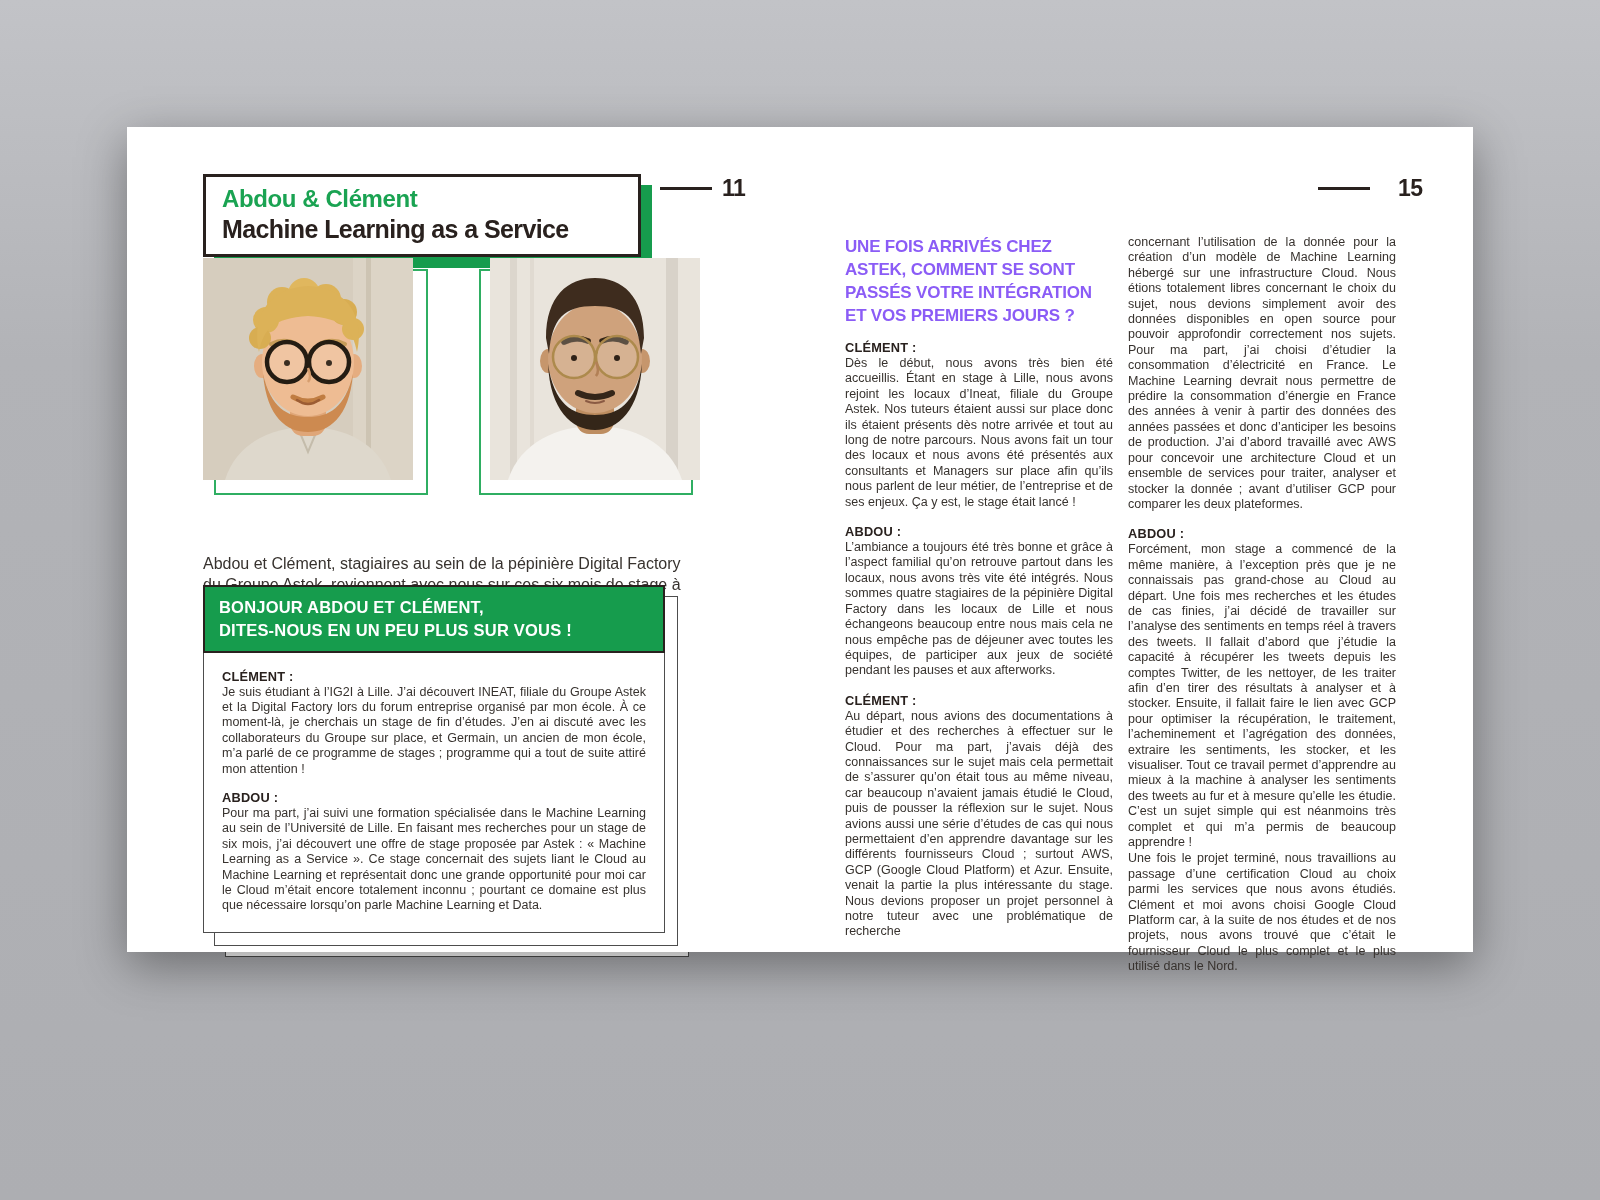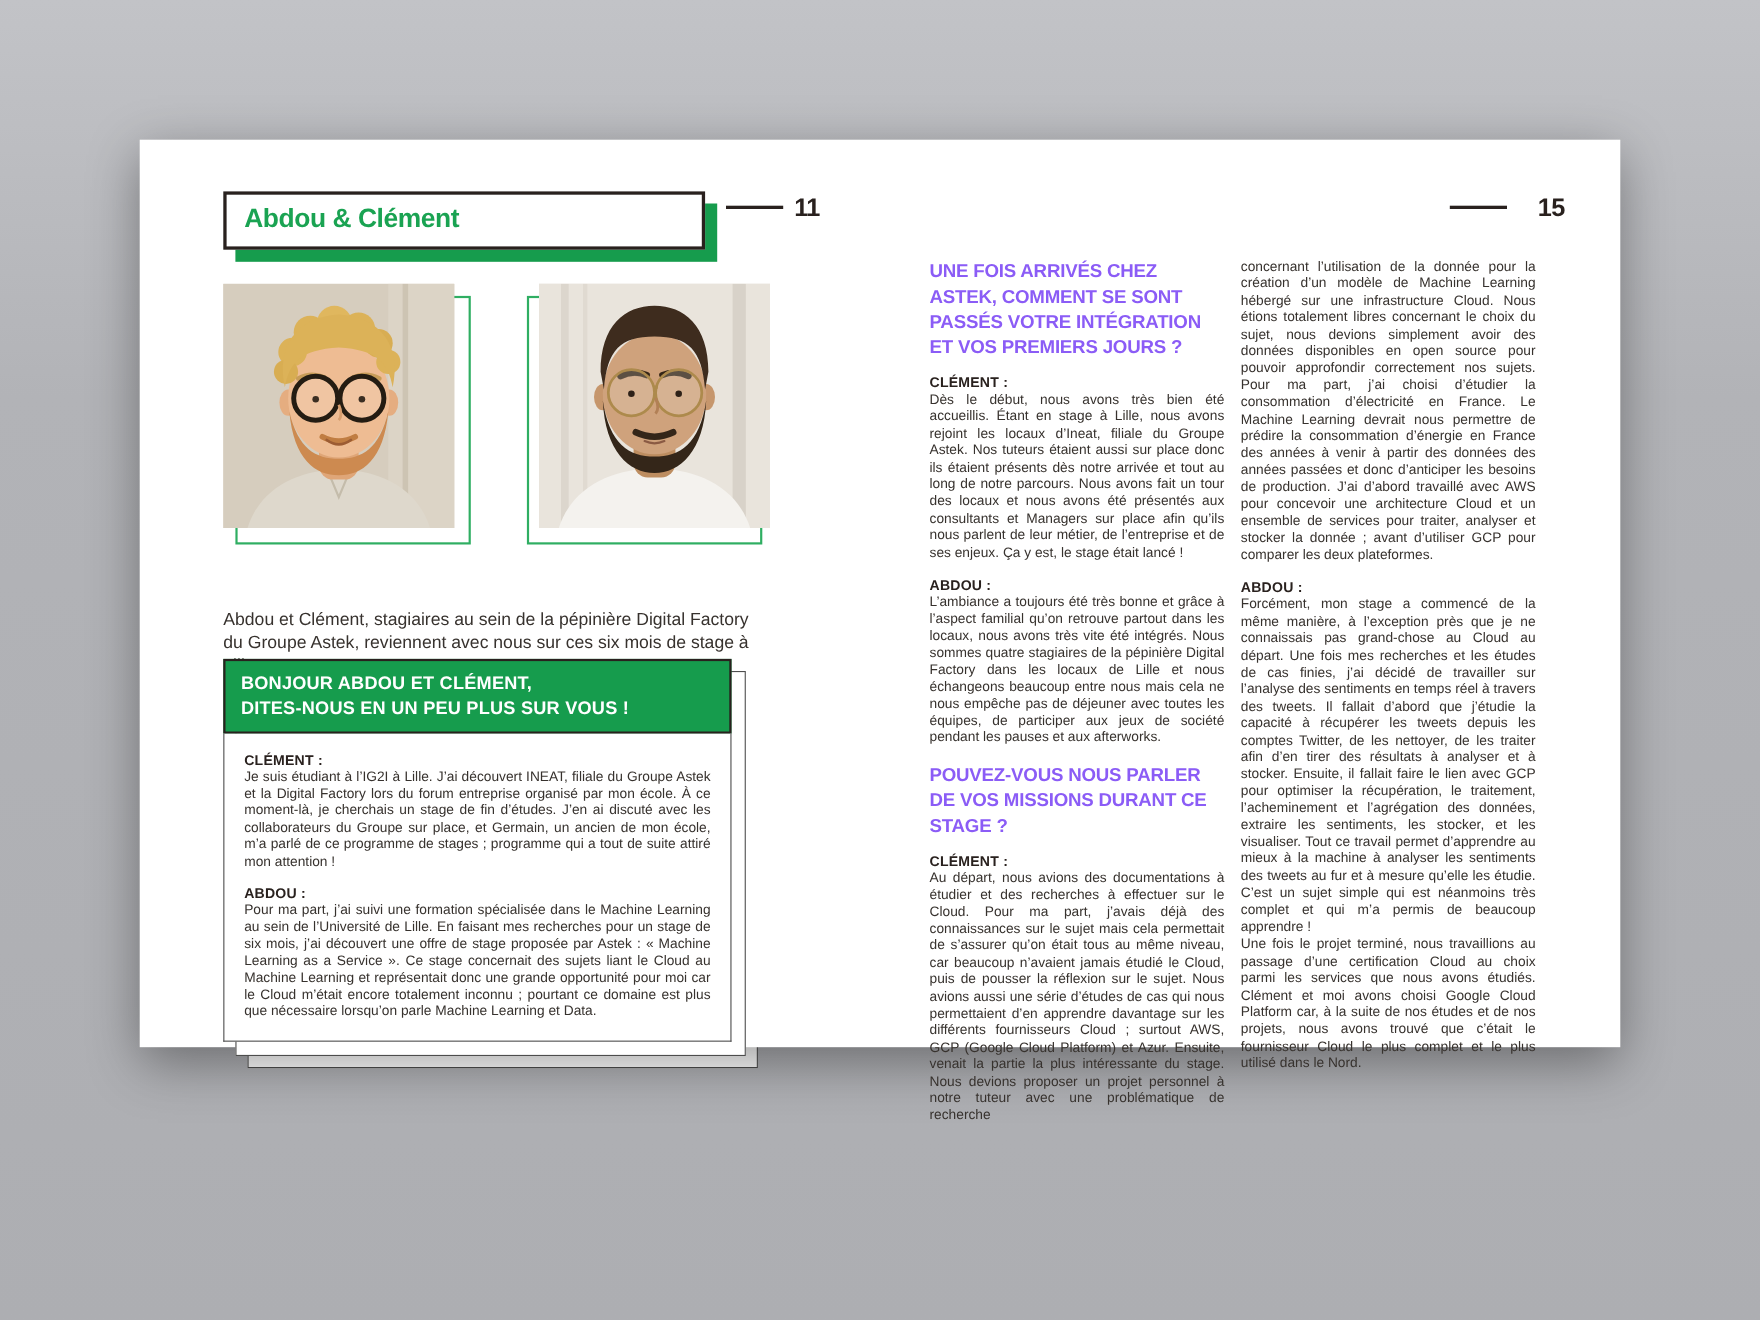--- a/index.html
+++ b/index.html
@@ -37,21 +37,21 @@
     border:2px solid #2fae62;z-index:0;
   }
   #photo-2 .green-frame{left:-11px;}
   .photo svg{position:relative;z-index:1;display:block;background:#d5ccbd;}
   
   .intro{
     position:absolute;left:76px;top:410px;width:482px;
     font-size:16px;line-height:1.32;color:#37322e;
   }
   
-  .card-wrap{position:absolute;left:76px;top:472px;width:462px;}
+  .card-wrap{position:absolute;left:76px;top:458px;width:462px;}
   .stack{position:absolute;background:#fff;border:1.5px solid #4d4d4d;width:100%;height:100%;}
   .stack.s1{left:11px;top:11px;z-index:0;}
   .stack.s2{left:22px;top:22px;z-index:-1;}
   .card{position:relative;z-index:2;}
   .card-header{
     background:#169c4d;border:2.5px solid #29211e;
     color:#ffffff;font-weight:bold;font-size:16.5px;line-height:1.38;
     padding:9px 14px;letter-spacing:.2px;
   }
   .card-body{
@@ -78,20 +78,21 @@
   .col .para{margin-bottom:0;}
   .para + .para{margin-top:1px;}
 </style>
 </head>
 <body>
 
 <div class="spread">
 
   <div class="title-box">
     <div class="t1">Abdou &amp; Clément</div>
+    <div class="t2">Machine Learning as a Service</div>
   </div>
 
   <div class="pagenum" id="pagenum-14">
     <div class="rule"></div>
     <div class="num">11</div>
   </div>
 
   <div class="photo" id="photo-1">
     <div class="green-frame"></div>
     <svg width="210" height="222" viewBox="0 0 210 222">
@@ -187,21 +188,20 @@
   <div class="col" id="col-1">
     <div class="q-heading first">UNE FOIS ARRIVÉS CHEZ ASTEK, COMMENT SE SONT PASSÉS VOTRE INTÉGRATION ET VOS PREMIERS JOURS ?</div>
     <div class="entry">
       <div class="speaker">CLÉMENT :</div>
       <div class="para">Dès le début, nous avons très bien été accueillis. Étant en stage à Lille, nous avons rejoint les locaux d’Ineat, filiale du Groupe Astek. Nos tuteurs étaient aussi sur place donc ils étaient présents dès notre arrivée et tout au long de notre parcours. Nous avons fait un tour des locaux et nous avons été présentés aux consultants et Managers sur place afin qu’ils nous parlent de leur métier, de l’entreprise et de ses enjeux. Ça y est, le stage était lancé !</div>
     </div>
     <div class="entry">
       <div class="speaker">ABDOU :</div>
       <div class="para">L’ambiance a toujours été très bonne et grâce à l’aspect familial qu’on retrouve partout dans les locaux, nous avons très vite été intégrés. Nous sommes quatre stagiaires de la pépinière Digital Factory dans les locaux de Lille et nous échangeons beaucoup entre nous mais cela ne nous empêche pas de déjeuner avec toutes les équipes, de participer aux jeux de société pendant les pauses et aux afterworks.</div>
     </div>
-    <div class="q-heading">POUVEZ-VOUS NOUS PARLER DE VOS MISSIONS DURANT CE STAGE ?</div>
     <div class="entry">
       <div class="speaker">CLÉMENT :</div>
       <div class="para">Au départ, nous avions des documentations à étudier et des recherches à effectuer sur le Cloud. Pour ma part, j’avais déjà des connaissances sur le sujet mais cela permettait de s’assurer qu’on était tous au même niveau, car beaucoup n’avaient jamais étudié le Cloud, puis de pousser la réflexion sur le sujet. Nous avions aussi une série d’études de cas qui nous permettaient d’en apprendre davantage sur les différents fournisseurs Cloud ; surtout AWS, GCP (Google Cloud Platform) et Azur. Ensuite, venait la partie la plus intéressante du stage. Nous devions proposer un projet personnel à notre tuteur avec une problématique de recherche</div>
     </div>
   </div>
 
   <div class="col" id="col-2">
     <div class="entry">
       <div class="para">concernant l’utilisation de la donnée pour la création d’un modèle de Machine Learning hébergé sur une infrastructure Cloud. Nous étions totalement libres concernant le choix du sujet, nous devions simplement avoir des données disponibles en open source pour pouvoir approfondir correctement nos sujets. Pour ma part, j’ai choisi d’étudier la consommation d’électricité en France. Le Machine Learning devrait nous permettre de prédire la consommation d’énergie en France des années à venir à partir des données des années passées et donc d’anticiper les besoins de production. J’ai d’abord travaillé avec AWS pour concevoir une architecture Cloud et un ensemble de services pour traiter, analyser et stocker la donnée ; avant d’utiliser GCP pour comparer les deux plateformes.</div>
     </div>

